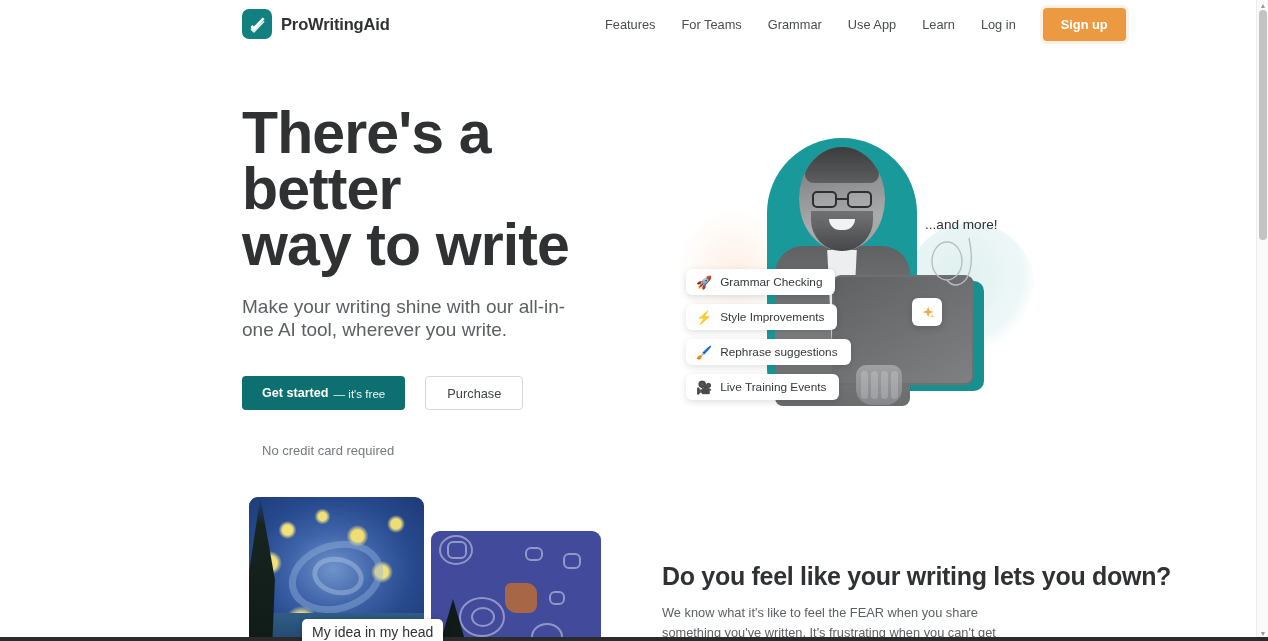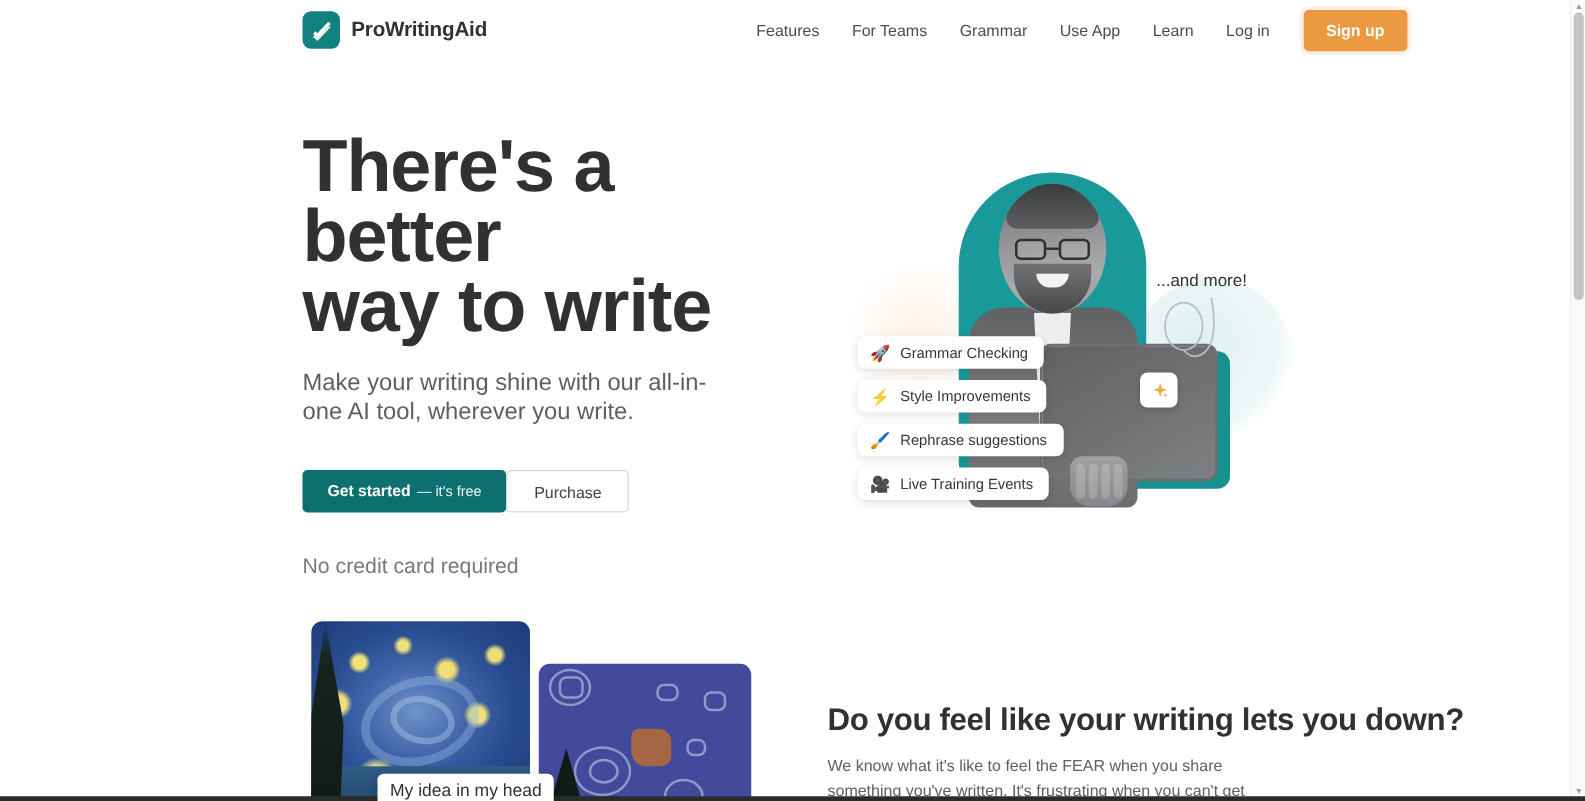--- a/index.html
+++ b/index.html
@@ -68,41 +68,41 @@
   .hero-copy { position:absolute; left:242px; top:57px; width:400px; }
   .hero-title {
     font-size:59px; line-height:56px; font-weight:bold;
     color:#2f3133; letter-spacing:-0.9px;
   }
   .hero-sub {
     margin-top:22px;
     font-size:19px; line-height:23px; color:#5d6063;
     width:330px;
   }
-  .hero-actions { margin-top:35px; display:flex; align-items:center; }
+  .hero-actions { margin-top:35px; display:flex; align-items:center; gap:20px; }
   .btn-primary {
     background:#0e6f70; color:#ffffff;
     border:none; border-radius:4px;
     padding:0 20px; height:34px;
     display:inline-flex; align-items:center; gap:5px;
     font-size:12.6px; font-weight:bold;
     font-family:"Liberation Sans", sans-serif;
     cursor:pointer; white-space:nowrap;
   }
   .btn-primary .free { font-weight:normal; font-size:11.6px; opacity:0.93; }
   .btn-secondary {
     background:#ffffff; color:#3f4244;
     border:1px solid #d4d7da; border-radius:4px;
     padding:0 21px; height:34px;
     display:inline-flex; align-items:center;
     font-size:12.8px;
     font-family:"Liberation Sans", sans-serif;
     cursor:pointer; white-space:nowrap;
   }
-  .hero-note { margin-top:33px; font-size:17px; color:#76797c; }
+  .hero-note { margin-top:33px; font-size:13px; color:#76797c;margin-left:20px; }
 
   
   .hero-art { position:absolute; left:660px; top:55px; width:350px; height:330px; }
 
   .art-blob {
     position:absolute; left:245px; top:120px;
     width:130px; height:130px; border-radius:50%;
     background:radial-gradient(circle at 40% 40%, #dff0ef 0%, #eef7f7 60%, rgba(238,247,247,0) 72%);
   }
   .art-blob2 {

